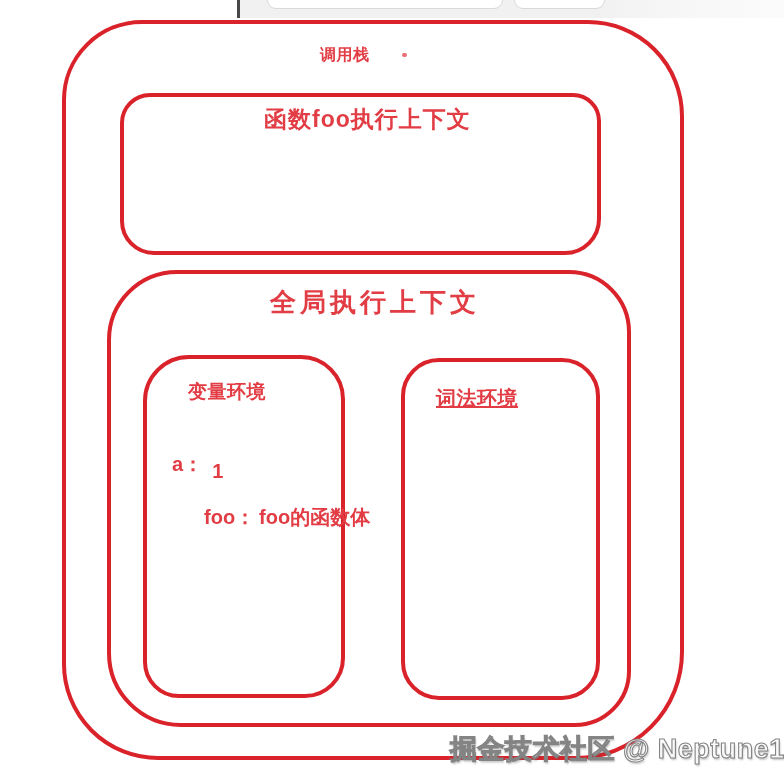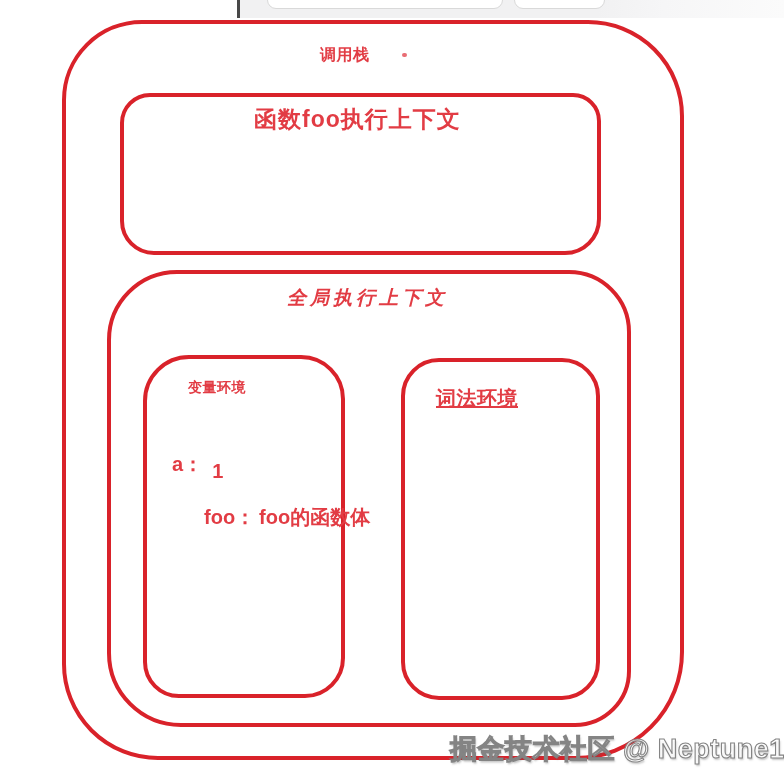--- a/index.html
+++ b/index.html
@@ -32,23 +32,23 @@
   .rbox{position:absolute;border:4.5px solid var(--line-red);box-sizing:border-box;background:transparent;}
   .box-callstack{left:62px;top:20px;width:622px;height:740px;border-radius:80px 96px 108px 96px;}
   .box-foo{left:120px;top:93px;width:481px;height:162px;border-radius:30px 28px 36px 34px;}
   .box-global{left:107px;top:270px;width:524px;height:457px;border-radius:70px 62px 56px 74px;}
   .box-varenv{left:143px;top:355px;width:202px;height:343px;border-radius:46px 44px 40px 36px;}
   .box-lexenv{left:401px;top:358px;width:199px;height:342px;border-radius:38px;}
   
   .rlabel{position:absolute;color:var(--text-red);font-weight:600;white-space:nowrap;}
   .lbl-callstack{left:320px;top:45px;font-size:16px;letter-spacing:0.5px;}
   .stray-mark{position:absolute;left:402px;top:53px;width:5px;height:4px;background:rgba(224,60,70,.75);border-radius:2px;}
-  .lbl-foo{left:254px;top:104px;font-size:23px;letter-spacing:1px;}
-  .lbl-global{left:287px;top:285px;font-size:19px;letter-spacing:4px;font-style:italic;}
-  .lbl-varenv{left:188px;top:379px;font-size:14px;letter-spacing:0.5px;}
+  .lbl-foo{left:264px;top:104px;font-size:23px;letter-spacing:1px;}
+  .lbl-global{left:270px;top:285px;font-size:26px;letter-spacing:4px;}
+  .lbl-varenv{left:188px;top:379px;font-size:19px;letter-spacing:0.5px;}
   .lbl-lexenv{left:436px;top:385px;font-size:20px;letter-spacing:0.5px;text-decoration:underline;}
   .entry{position:absolute;color:var(--text-red);font-weight:600;font-size:20px;white-space:nowrap;}
   .entry-a{left:172px;top:451px;}
   .entry-a .val{display:inline-block;transform:translateY(7px);margin-left:9px;}
   .entry-foo{left:172px;top:504px;margin-left:32px;}
   .entry-foo .val{margin-left:4px;}
   
   .watermark{
     position:absolute;left:450px;top:731px;
     font-size:27px;font-weight:bold;letter-spacing:0.5px;white-space:nowrap;

